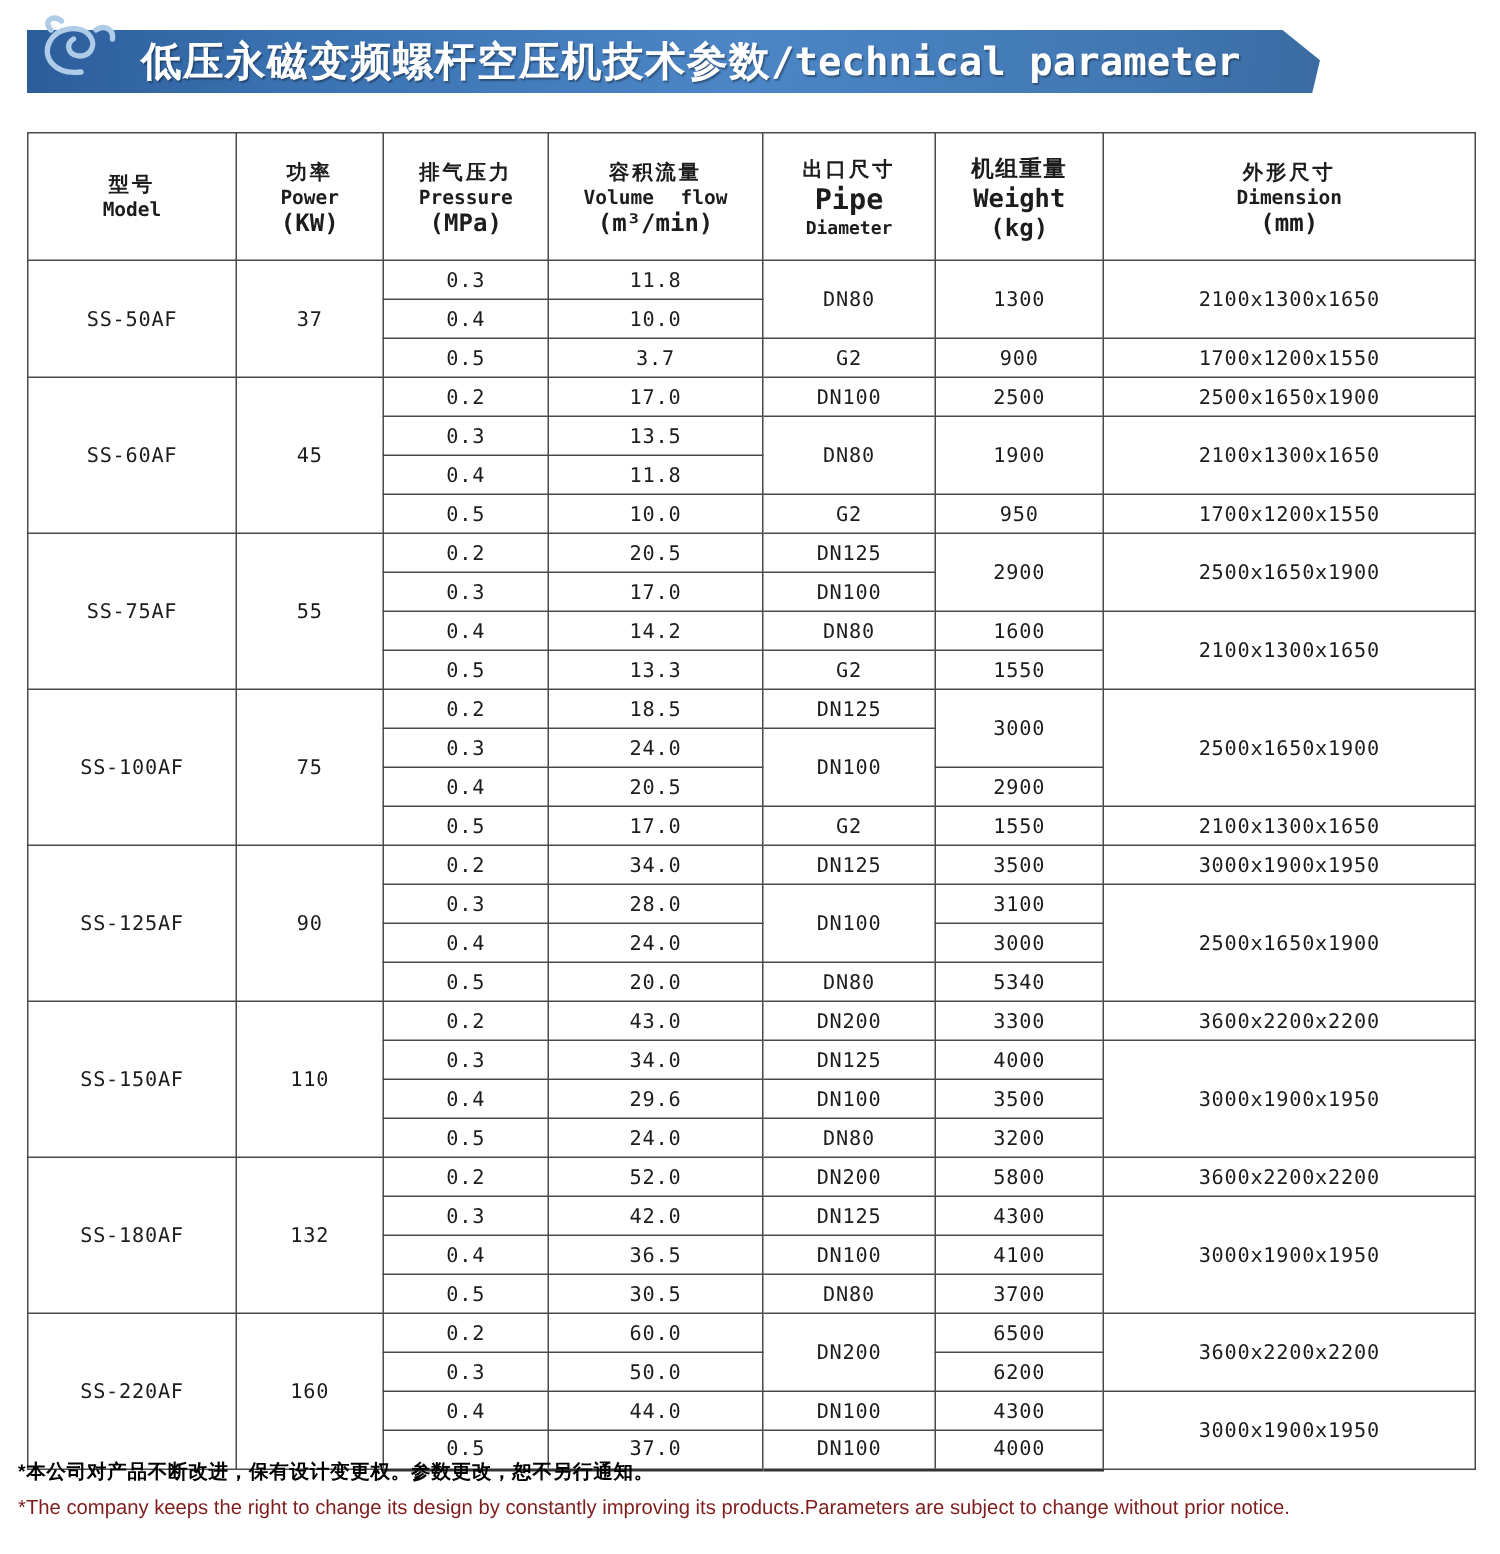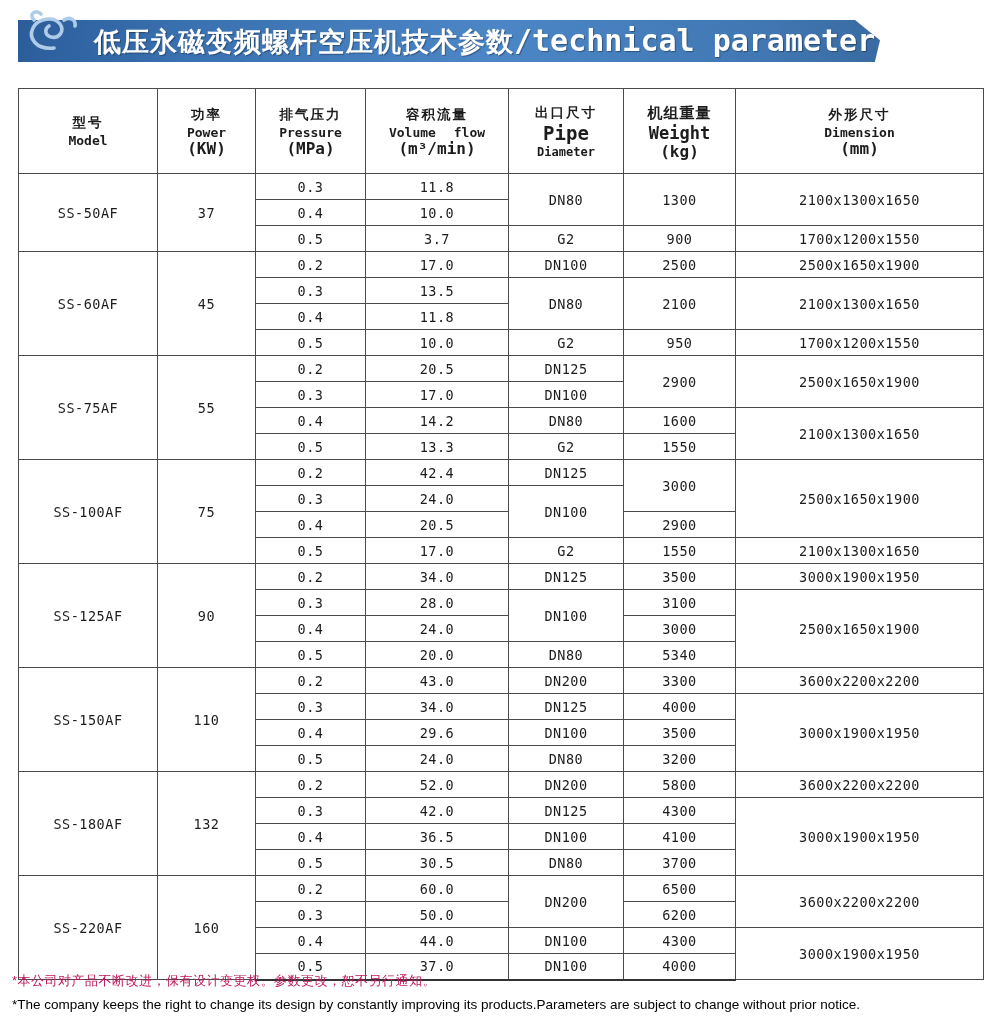--- a/index.html
+++ b/index.html
@@ -9,21 +9,21 @@
   }
   
   .banner{
     position:absolute;left:18px;top:20px;width:862px;height:42px;
     background:linear-gradient(94deg,#2c5d9b 0%,#3a71b0 20%,#4c86c6 55%,#4178b4 85%,#3a6ba2 100%);
     clip-path:polygon(0 0,97.1% 0,100% 48%,99.4% 100%,0 100%);
     display:flex;align-items:center;padding-left:76px;box-sizing:border-box;
   }
   .banner-title{color:#ffffff;font-weight:bold;font-size:27px;letter-spacing:1px;
     text-shadow:1px 1px 1px rgba(0,0,0,.35);white-space:nowrap;}
-  .banner-title .en{font-family:"DejaVu Sans Mono",monospace;font-size:30px;letter-spacing:0;}
+  .banner-title .en{font-family:"DejaVu Sans Mono",monospace;font-size:26px;letter-spacing:0;}
   .cloud{position:absolute;left:20px;top:10px;width:62px;height:46px;z-index:3;}
   
   .spec-table{
     position:absolute;left:18px;top:88px;width:965px;
     border-collapse:collapse;table-layout:fixed;
   }
   .spec-table th,.spec-table td{
     border:1px solid #4a4a4a;text-align:center;vertical-align:middle;
     padding:0;color:#1c1c1c;overflow:hidden;
   }
@@ -37,22 +37,22 @@
   .h-cn{display:block;font-size:13.5px;letter-spacing:2px;line-height:19px;}
   .h-en{display:block;font-family:"DejaVu Sans Mono",monospace;font-size:13px;line-height:17px;}
   .h-sub{display:block;font-family:"DejaVu Sans Mono",monospace;font-size:16px;line-height:16px;}
   th.th-flow .h-en{word-spacing:10px;}
   th.th-pipe .h-en{font-size:19px;line-height:22px;}
   th.th-pipe .h-sub{font-size:12px;}
   th.th-weight .h-cn{font-size:15px;letter-spacing:1px;line-height:22px;}
   th.th-weight .h-en{font-size:17px;line-height:19px;}
   th.th-weight .h-sub{font-size:16px;line-height:18px;}
   
-  .note-cn{position:absolute;left:12px;top:972px;font-size:13px;font-weight:400;color:#be185d;letter-spacing:.5px;}
-  .note-en{position:absolute;left:12px;top:997px;font-size:13.5px;color:#000000;}
+  .note-cn{position:absolute;left:12px;top:972px;font-size:13px;font-weight:700;color:#000000;letter-spacing:.5px;}
+  .note-en{position:absolute;left:12px;top:997px;font-size:13.5px;color:#7f1d1d;}
 </style>
 </head>
 <body>
 
 <svg class="cloud" viewBox="0 0 62 46">
   <g fill="none" stroke="#aecbe8" stroke-width="3.6" stroke-linecap="round">
     <path d="M14 10 C8 4 16 -1 21 4"></path>
     <path d="M34 38 C16 40 8 28 13 18 C18 8 34 6 40 14 C45 21 39 29 31 27 C25 25.5 24 19 29 16"></path>
     <path d="M44 10 C50 6 56 10 55 16"></path>
   </g>
@@ -139,21 +139,21 @@
         <td>0.2</td>
         <td>17.0</td>
         <td>DN100</td>
         <td>2500</td>
         <td>2500x1650x1900</td>
       </tr>
       <tr>
         <td>0.3</td>
         <td>13.5</td>
         <td rowspan="2">DN80</td>
-        <td rowspan="2">2100</td>
+        <td rowspan="2">1900</td>
         <td rowspan="2">2100x1300x1650</td>
       </tr>
       <tr>
         <td>0.4</td>
         <td>11.8</td>
       </tr>
       <tr>
         <td>0.5</td>
         <td>10.0</td>
         <td>G2</td>
@@ -184,21 +184,21 @@
       <tr>
         <td>0.5</td>
         <td>13.3</td>
         <td>G2</td>
         <td>1550</td>
       </tr>
       <tr>
         <td rowspan="4">SS-100AF</td>
         <td rowspan="4">75</td>
         <td>0.2</td>
-        <td>42.4</td>
+        <td>18.5</td>
         <td>DN125</td>
         <td rowspan="2">3000</td>
         <td rowspan="3">2500x1650x1900</td>
       </tr>
       <tr>
         <td>0.3</td>
         <td>24.0</td>
         <td rowspan="2">DN100</td>
       </tr>
       <tr>

